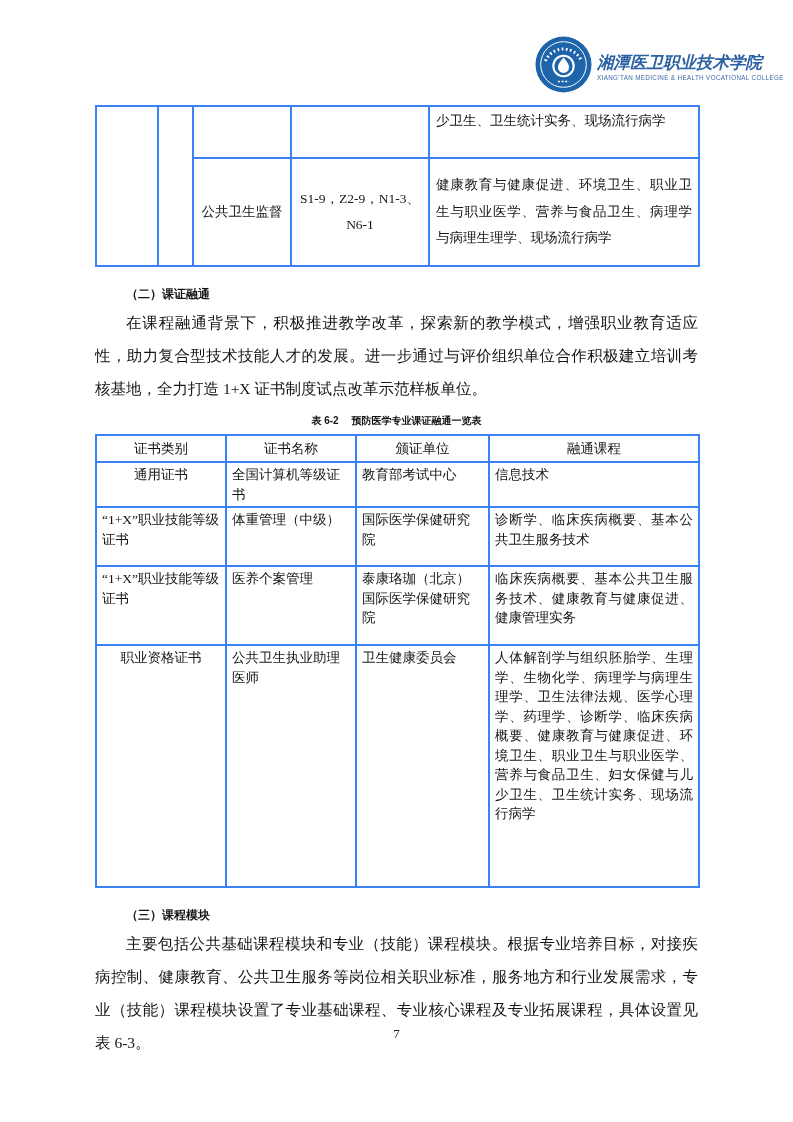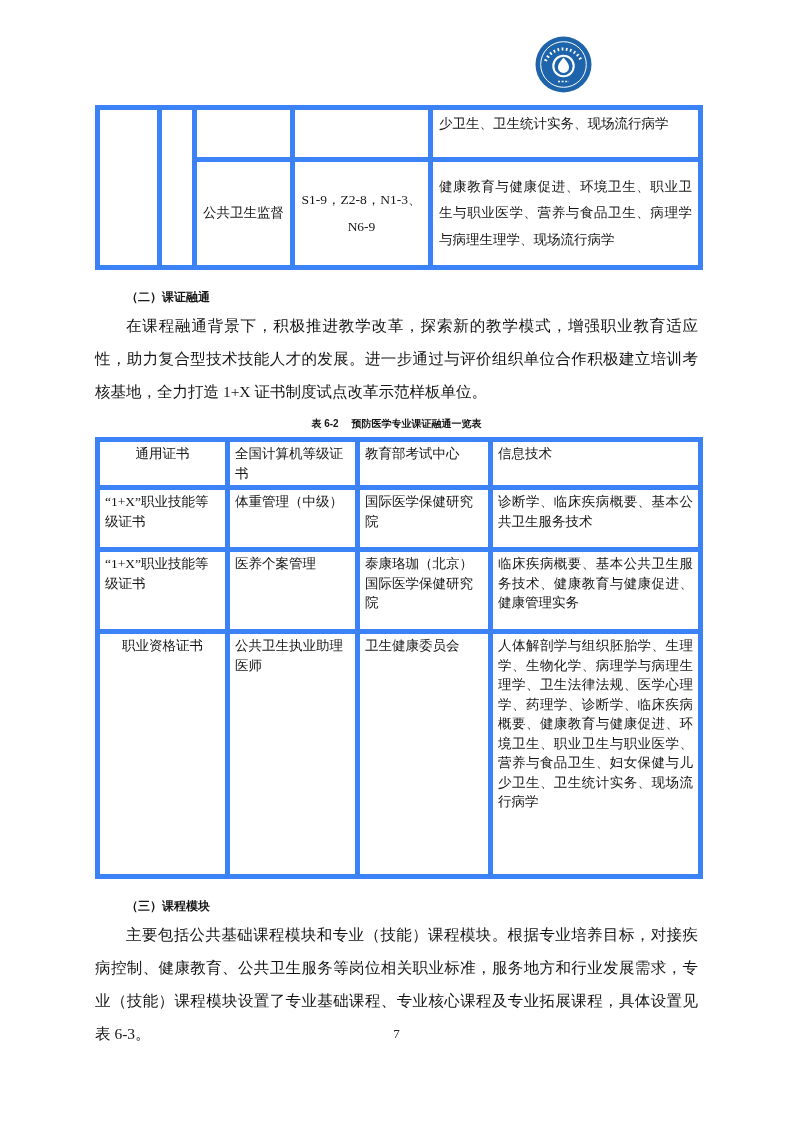--- a/index.html
+++ b/index.html
@@ -16,21 +16,21 @@
     font-weight:700;font-style:italic;font-size:16.5px;line-height:19px;
     color:#2a61a4;white-space:nowrap;letter-spacing:0px;
   }
   .college-en{
     font-family:"Liberation Sans","DejaVu Sans",sans-serif;
     font-size:6.3px;letter-spacing:.35px;color:#3a6ba8;margin-top:2px;white-space:nowrap;
   }
   
   .content{position:absolute;left:95px;top:105px;width:603px;}
   table{border-collapse:collapse;table-layout:fixed;width:603px;}
-  td{border:5px solid #3b82f6;padding:1px 6px;font-size:13.5px;vertical-align:top;word-break:break-all;}
+  td{border:2px solid #3b82f6;padding:1px 6px;font-size:13.5px;vertical-align:top;word-break:break-all;}
   
   .cont-table{border:1.5px solid #2c2c2c;border-bottom:2px solid #222;}
   .cont-table td{line-height:26.5px;}
   .cont-table .r1{height:52px;}
   .cont-table .r2{height:108px;}
   .cell-mid{vertical-align:middle;}
   .cell-center{text-align:center;}
   .cell-just{text-align:justify;}
   
   .sec-heading{
@@ -72,20 +72,24 @@
     <span>
       <svg width="57" height="57" viewBox="0 0 57 57">
         <circle cx="28.5" cy="28.5" r="28" fill="#1d64ab"></circle>
         <circle cx="28.5" cy="28.5" r="22.8" fill="none" stroke="#ffffff" stroke-width="1"></circle>
         <path d="M10.5 25 A19.5 19.5 0 0 1 46.5 25" fill="none" stroke="#ffffff" stroke-width="3" stroke-dasharray="1.7 2.5"></path>
         <circle cx="28.5" cy="30" r="10.2" fill="none" stroke="#ffffff" stroke-width="2.1"></circle>
         <path d="M28.5 21.5 C24.8 26 23 28.2 23 31.4 a5.5 5.5 0 0 0 11 0 c0-3.2-1.8-5.4-5.5-9.9z" fill="#ffffff"></path>
         <path d="M23 45.5 h11" stroke="#ffffff" stroke-width="1.4" stroke-dasharray="2 1.6"></path>
       </svg>
     </span>
+    <div class="logo-text">
+      <div class="college-zh">湘潭医卫职业技术学院</div>
+      <div class="college-en">XIANG'TAN MEDICINE &amp; HEALTH VOCATIONAL COLLEGE</div>
+    </div>
   </div>
 
   <div class="content">
 
     <table class="cont-table">
       <colgroup>
           <col style="width:62px">
           <col style="width:35px">
           <col style="width:98px">
           <col style="width:138px">
@@ -94,41 +98,47 @@
       <tbody>
           <tr class="r1">
         <td rowspan="2"></td>
         <td rowspan="2"></td>
         <td></td>
         <td></td>
         <td class="cell-just">少卫生、卫生统计实务、现场流行病学</td>
       </tr>
       <tr class="r2">
         <td class="cell-mid cell-center">公共卫生监督</td>
-        <td class="cell-mid cell-center">S1-9，Z2-8，N1-3、N6-9</td>
+        <td class="cell-mid cell-center">S1-9，Z2-9，N1-3、N6-1</td>
         <td class="cell-mid cell-just">健康教育与健康促进、环境卫生、职业卫生与职业医学、营养与食品卫生、病理学与病理生理学、现场流行病学</td>
       </tr>
     </tbody>
       </table>
 
     <div class="sec-heading">（二）课证融通</div>
     <p class="body-par">在课程融通背景下，积极推进教学改革，探索新的教学模式，增强职业教育适应性，助力复合型技术技能人才的发展。进一步通过与评价组织单位合作积极建立培训考核基地，全力打造 1+X 证书制度试点改革示范样板单位。</p>
 
     <div class="tbl-caption">
       <span>表 6-2</span><span class="cap-gap"></span><span>预防医学专业课证融通一览表</span>
     </div>
 
     <table class="t62">
       <colgroup>
           <col style="width:130px">
           <col style="width:130px">
           <col style="width:133px">
           <col style="width:210px">
         </colgroup>
       <tbody>
+          <tr class="hrow">
+        <td>证书类别</td>
+        <td>证书名称</td>
+        <td>颁证单位</td>
+        <td>融通课程</td>
+      </tr>
       <tr class="row-1">
         <td class="cat">通用证书</td>
         <td>全国计算机等级证书</td>
         <td>教育部考试中心</td>
         <td class="courses">信息技术</td>
       </tr>
       <tr class="row-2">
         <td class="cat">“1+X”职业技能等级证书</td>
         <td>体重管理（中级）</td>
         <td>国际医学保健研究院</td>

